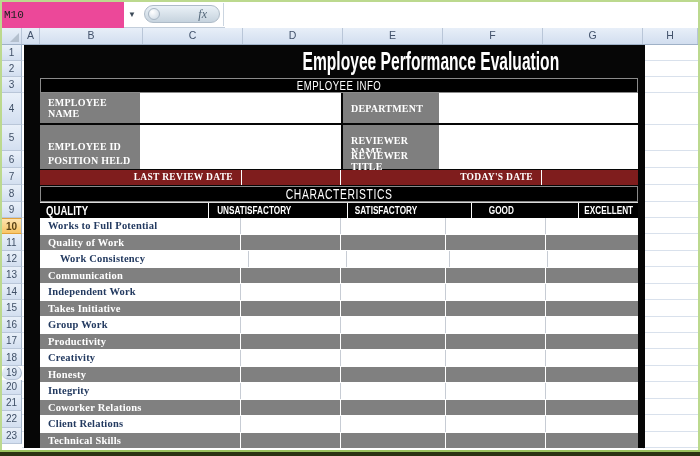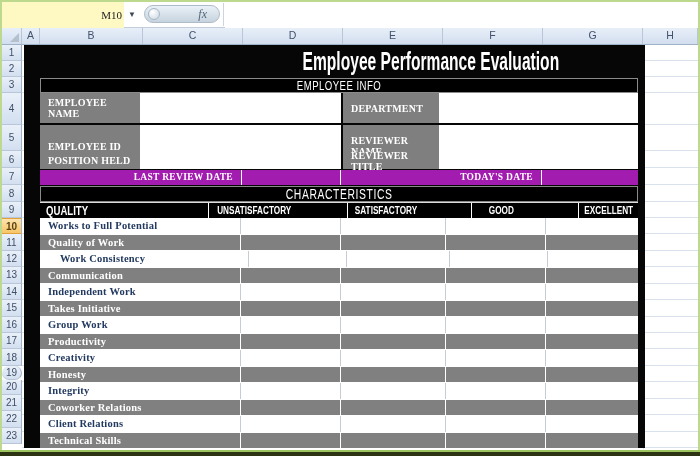--- a/index.html
+++ b/index.html
@@ -7,21 +7,21 @@
 
   
   .frame-border{position:absolute;inset:0;border:2px solid #bcd98e;pointer-events:none;z-index:60;}
   .frame-bottom{position:absolute;left:0;right:0;bottom:0;height:6px;z-index:61;
     background:linear-gradient(#9cc45f 0 2px,#2c3413 2px 100%);}
 
   
   .fbar{position:absolute;top:2px;left:2px;right:2px;height:25px;background:#fff;
     border-bottom:1px solid #c3cedb;z-index:5;}
   .name-box{position:absolute;left:0;top:0;width:118px;height:24px;border:none;outline:none;
-    text-align:right;font-size:11px;color:#222;font-family:Liberation Serif, serif;background:#fef9c3;}
+    text-align:left;font-size:11px;color:#222;font-family:Liberation Mono, monospace;background:#ec4899;}
   .nb-arrow{position:absolute;left:120px;top:0;width:20px;height:24px;display:flex;align-items:center;
     justify-content:center;font-size:8px;color:#3c4a58;cursor:pointer;}
   .fx-pill{position:absolute;left:142px;top:3px;width:76px;height:18px;border-radius:10px;
     background:linear-gradient(#eaf1f7,#c6d3de);border:1px solid #aebbc8;box-sizing:border-box;}
   .fx-circle{position:absolute;left:3px;top:2px;width:12px;height:12px;border-radius:50%;
     background:radial-gradient(circle at 35% 30%,#ffffff,#c9d6e2);border:1px solid #a8b6c4;box-sizing:border-box;}
   .fx-label{position:absolute;right:12px;top:0;height:16px;line-height:16px;
     font-family:"Liberation Serif",serif;font-style:italic;font-size:12px;color:#53677a;}
   .fx-sep{position:absolute;left:221px;top:1px;bottom:1px;width:1px;background:#cbd5e0;}
   .formula-field{position:absolute;left:223px;right:0;top:0;height:24px;border:none;outline:none;background:#fff;}
@@ -62,21 +62,21 @@
 
   .irow{position:absolute;left:16px;display:flex;}
   .ilabel{width:100px;background:#7f7f7f;color:#fff;font-family:"Liberation Serif",serif;
     font-weight:700;font-size:10px;letter-spacing:.2px;display:flex;align-items:center;
     padding-left:8px;box-sizing:border-box;}
   .ilabel.l2{width:96px;}
   .iinput{width:201px;background:#fff;}
   .iinput.w2{width:199px;}
   .igap{width:2px;}
 
-  .date-row{position:absolute;left:16px;top:125px;width:598px;height:15px;background:#a21caf;display:flex;}
+  .date-row{position:absolute;left:16px;top:125px;width:598px;height:15px;background:#7f1d1d;display:flex;}
   .ds{box-sizing:border-box;height:15px;line-height:15px;color:#fff;
     font-family:"Liberation Serif",serif;font-weight:700;font-size:9.5px;letter-spacing:.3px;
     text-align:right;padding-right:8px;}
   .ds+.ds{border-left:1px solid #fff;}
 
   .thead{position:absolute;left:16px;top:157px;width:598px;height:16px;display:flex;
     border-top:1px solid #dcdcdc;box-sizing:border-box;background:#000;gap:47px;}
   .hc{display:flex;align-items:center;justify-content:center;box-sizing:border-box;}
   .hc+.hc{border-left:1px solid #fff;}
   .hc .cond{font-size:10px;font-weight:700;transform:scaleX(.82);}

